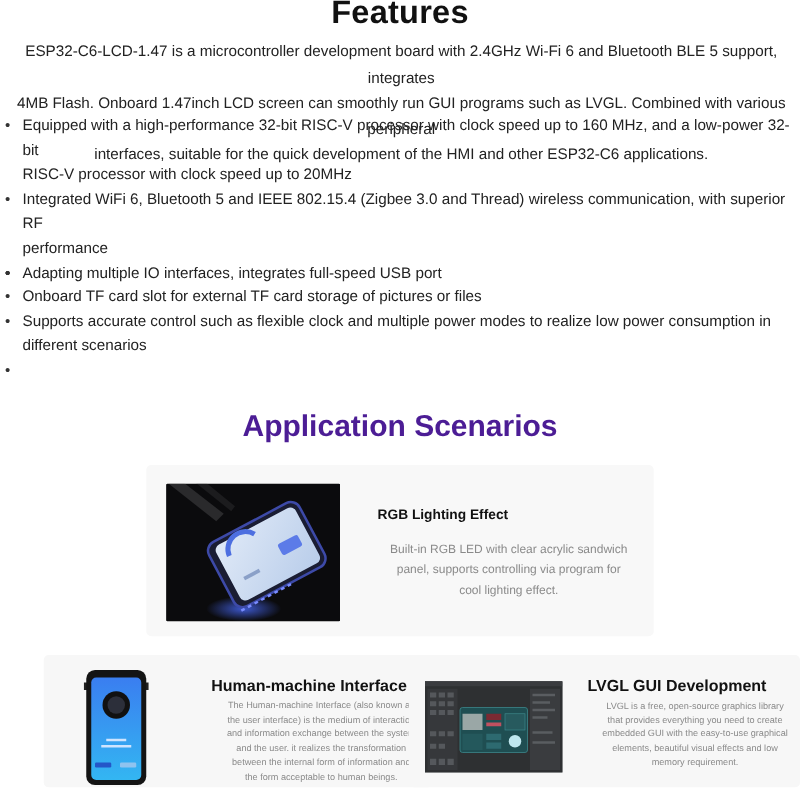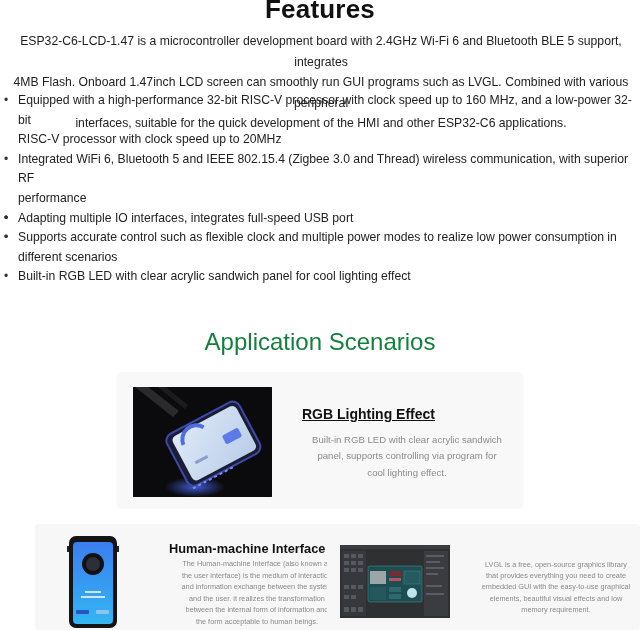--- a/index.html
+++ b/index.html
@@ -25,21 +25,21 @@
       position: relative; padding-left: 18px;
       font-size: 12.2px; line-height: 19.6px; color: #222;
       white-space: pre-line;
     }
     .bullets li .dot {
       position: absolute; left: 4px; top: 0; font-size: 12px; color: #333;
     }
 
     .app-title {
       position: absolute; left: 0; top: 328px; width: 640px;
-      text-align: center; font-size: 24px; font-weight: normal; color: #15803d;
+      text-align: center; font-size: 24px; font-weight: bold; color: #4c1d95;
     }
 
     .card {
       position: absolute; background: #f8f8f8; border-radius: 4px;
     }
     .card-top { left: 117px; top: 372px; width: 406px; height: 137px; }
     .card-bl  { left: 0px;   top: 524px; width: 311px; height: 106px; background: #f7f7f7; margin-left: 35px; }
     .card-br  { left: 327px; top: 524px; width: 313px; height: 106px; background: #f7f7f7; }
 
     .card-h {
@@ -47,21 +47,21 @@
     }
     .card-p {
       position: absolute; color: #8a8a8a; white-space: pre-line; text-align: center;
     }
 
     
     .img-rgb {
       position: absolute; left: 16px; top: 15px; width: 139px; height: 110px;
       background: #0c0c0e; overflow: hidden; border-radius: 1px;
     }
-    .card-top .card-h { left: 185px; top: 34px; font-size: 14px; text-decoration: underline; }
+    .card-top .card-h { left: 185px; top: 34px; font-size: 11px; }
     .card-top .card-p { left: 185px; top: 60px; width: 210px; font-size: 9.6px; line-height: 16.4px; }
 
     
     .img-hmi {
       position: absolute; left: 32px; top: 12px; width: 52px; height: 92px;
     }
     .card-bl .card-h { left: 134px; top: 17px; font-size: 12.8px; }
     .card-bl .card-p { left: 134px; top: 34px; width: 176px; font-size: 7.3px; line-height: 11.6px; }
 
     
@@ -82,24 +82,24 @@
 interfaces, suitable for the quick development of the HMI and other ESP32-C6 applications.</p>
 
 <ul class="bullets">
   <li><span class="dot">•</span><span>Equipped with a high-performance 32-bit RISC-V processor with clock speed up to 160 MHz, and a low-power 32-bit
 RISC-V processor with clock speed up to 20MHz</span></li>
   <li><span class="dot">•</span><span>Integrated WiFi 6, Bluetooth 5 and IEEE 802.15.4 (Zigbee 3.0 and Thread) wireless communication, with superior RF
 performance</span></li>
   <li><span class="dot">•</span></li>
   <li><span class="dot">•</span></li>
   <li><span class="dot">•</span><span>Adapting multiple IO interfaces, integrates full-speed USB port</span></li>
-  <li><span class="dot">•</span></li>
+  <li><span class="dot">•</span><span>Onboard TF card slot for external TF card storage of pictures or files</span></li>
   <li><span class="dot">•</span><span>Supports accurate control such as flexible clock and multiple power modes to realize low power consumption in
 different scenarios</span></li>
-  <li><span class="dot">•</span><span>Built-in RGB LED with clear acrylic sandwich panel for cool lighting effect</span></li>
+  <li><span class="dot">•</span></li>
 </ul>
 
 <h2 class="app-title">Application Scenarios</h2>
 
 <div class="card card-top">
   <div class="img-rgb">
     <svg width="139" height="110" viewBox="0 0 139 110">
       <defs>
         <linearGradient id="scr" x1="0" y1="0" x2="1" y2="1">
           <stop offset="0" stop-color="#dfe9f7"></stop>
@@ -213,18 +213,19 @@
       <rect x="30" y="26" width="16" height="13" fill="#9aa7a6"></rect>
       <rect x="49" y="26" width="12" height="5" fill="#7a2a33"></rect>
       <rect x="49" y="33" width="12" height="3" fill="#c05060"></rect>
       <rect x="64" y="26" width="16" height="13" fill="#275a5e" stroke="#3e8b8f" stroke-width="0.5"></rect>
       <rect x="30" y="42" width="16" height="13" fill="#24585c"></rect>
       <rect x="49" y="42" width="12" height="5" fill="#2d6a70"></rect>
       <rect x="49" y="49" width="12" height="5" fill="#2d6a70"></rect>
       <circle cx="72" cy="48" r="5" fill="#bfe6ee"></circle>
     </svg>
   </div>
+  <div class="card-h">LVGL GUI Development</div>
   <div class="card-p">LVGL is a free, open-source graphics library
 that provides everything you need to create
 embedded GUI with the easy-to-use graphical
 elements, beautiful visual effects and low
 memory requirement.</div>
 </div>
 
 </body></html>

